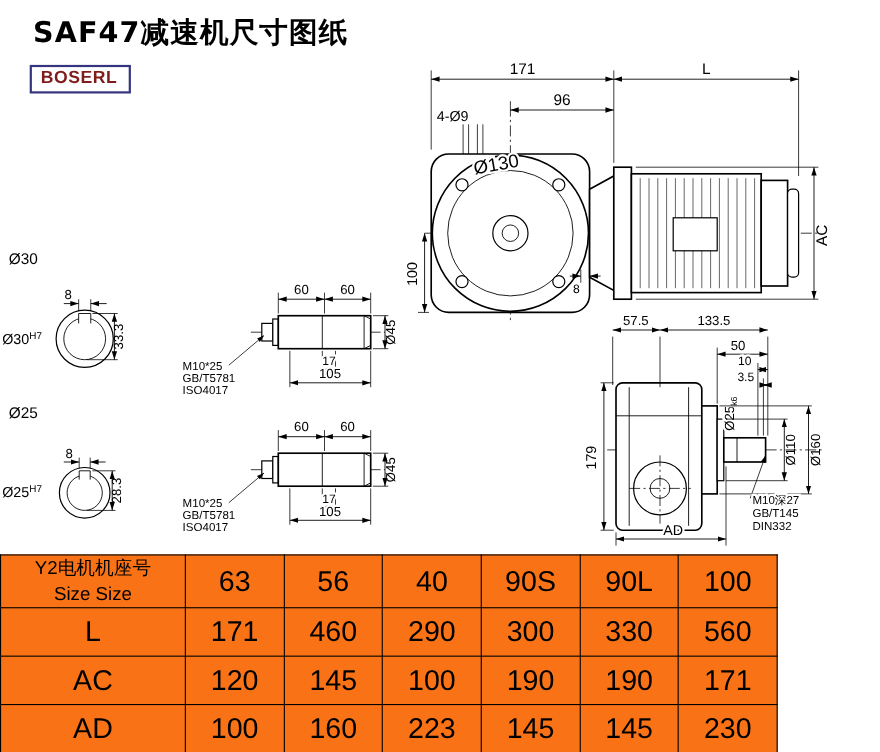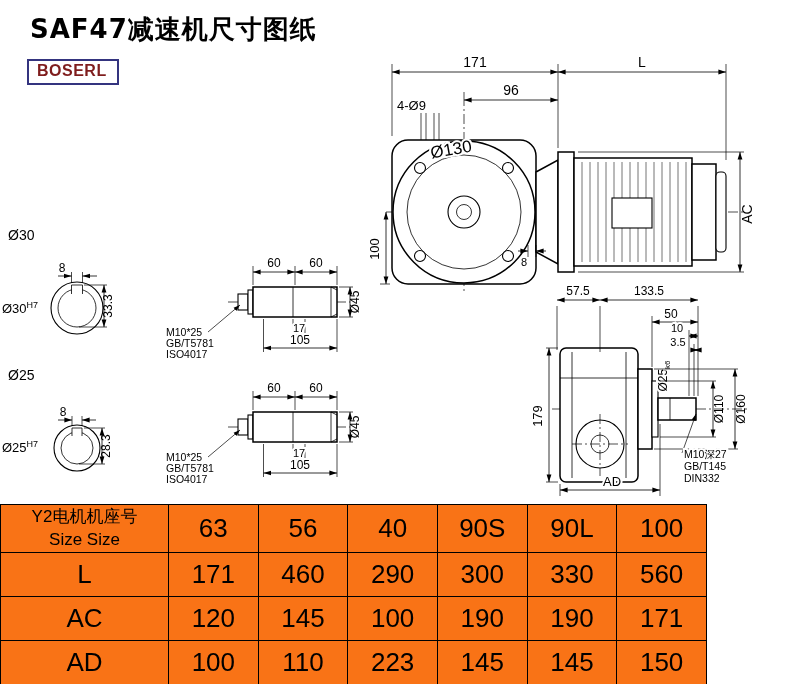--- a/index.html
+++ b/index.html
@@ -272,22 +272,22 @@
         <td>120</td>
         <td>145</td>
         <td>100</td>
         <td>190</td>
         <td>190</td>
         <td>171</td>
       </tr>
       <tr class="r">
         <td>AD</td>
         <td>100</td>
-        <td>110</td>
+        <td>160</td>
         <td>223</td>
         <td>145</td>
         <td>145</td>
-        <td>150</td>
+        <td>230</td>
       </tr>
     </tbody>
   </table>
 
 </div>
 
 </body></html>

